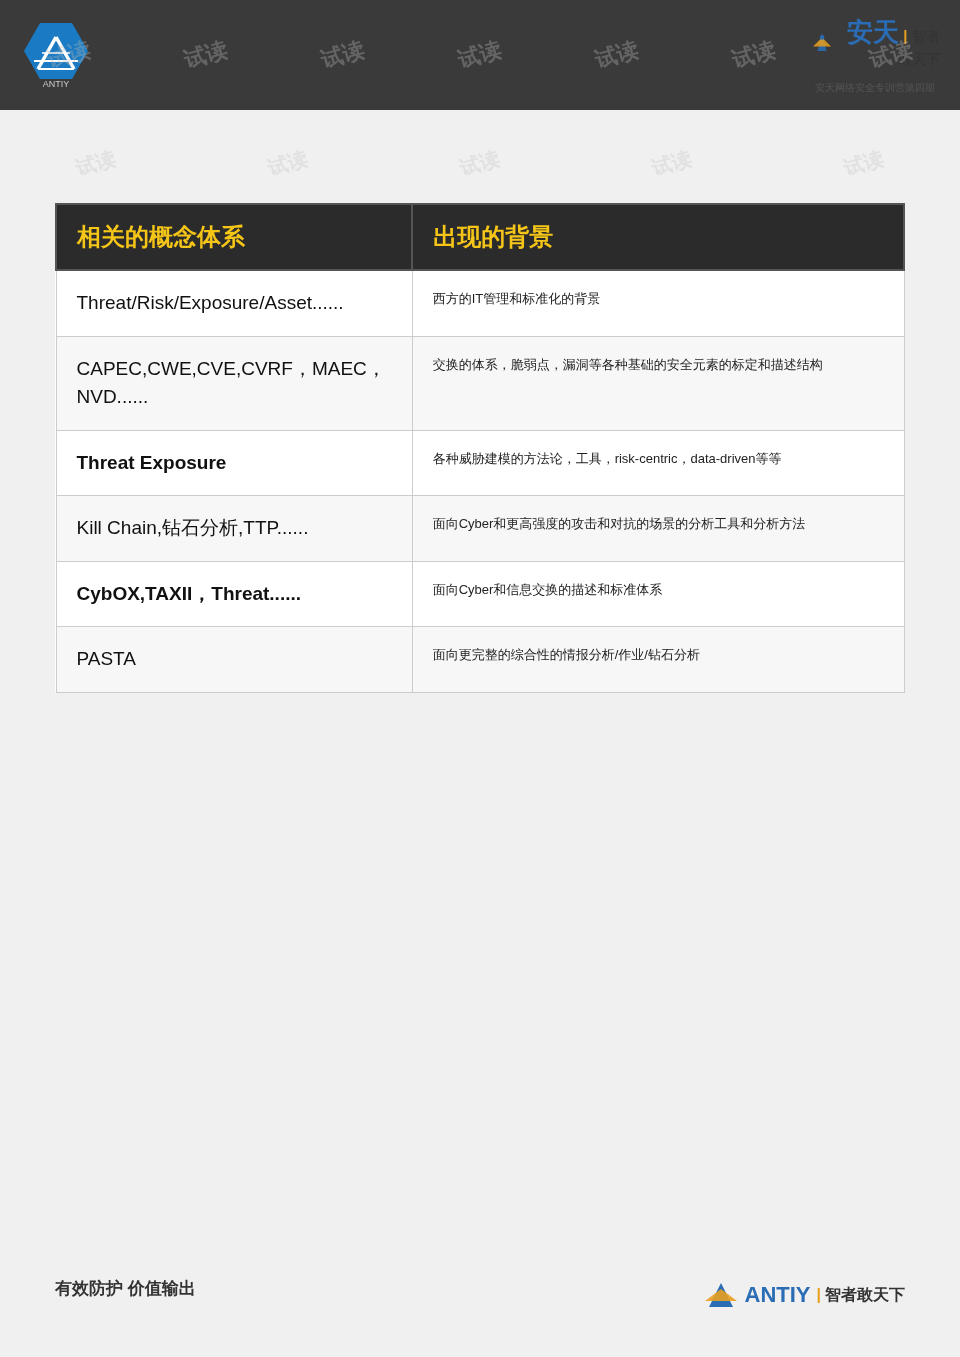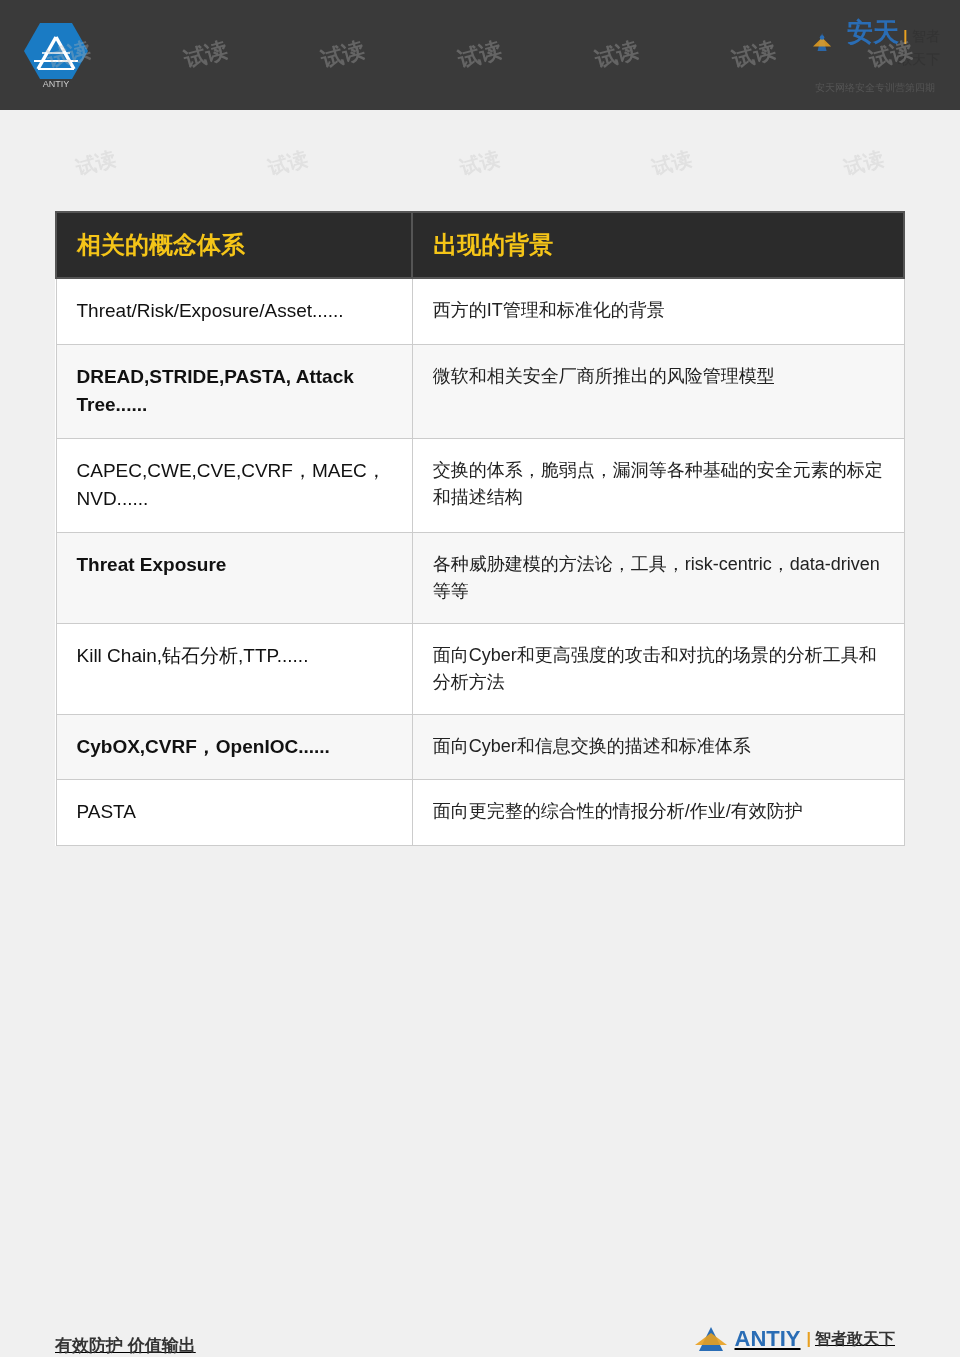--- a/index.html
+++ b/index.html
@@ -82,21 +82,21 @@
       font-weight: bold;
       transform: rotate(-15deg);
       user-select: none;
     }
 
     
     .main-content {
       position: relative;
       z-index: 2;
       padding: 59px 55px;
-      margin-top: 12px;
+      margin-top: 4px;
     }
 
     
     .concept-table {
       width: 100%;
       border-collapse: collapse;
       margin-top: 30px;
       background: white;
     }
 
@@ -105,21 +105,21 @@
       color: #f5c518;
       font-size: 24px;
       font-weight: bold;
       padding: 16px 20px;
       text-align: left;
       border: 2px solid #555;
     }
 
     .concept-table td {
       padding: 18px 20px;
-      font-size: 18px;
+      font-size: 13px;
       border: 1.5px solid #ccc;
       vertical-align: top;
       color: #222;
       line-height: 1.5;
     }
 
     .concept-table tr:nth-child(even) td {
       background: #f7f7f7;
     }
 
@@ -136,29 +136,28 @@
     .concept-table td:last-child {
       width: 58%;
       color: #222;
     }
 
     
     .footer {
       position: absolute;
       bottom: 0;
       left: 0;
-      right: 10px;
+      right: 0;
       height: 80px;
       background: #f0f0f0;
       display: flex;
-      align-items: flex-end;
+      align-items: flex-start;
       justify-content: space-between;
       padding: 0 55px;
       z-index: 2;
-      text-decoration: underline;
     }
 
     .footer-left {
       font-size: 17px;
       color: #333;
       font-weight: bold;
     }
 
     .footer-right {
       display: flex;
@@ -312,43 +311,39 @@
       <tr>
         <th>相关的概念体系</th>
         <th>出现的背景</th>
       </tr>
     </thead>
     <tbody id="table-body">
     <tr>
           <td>Threat/Risk/Exposure/Asset......</td>
           <td>西方的IT管理和标准化的背景</td>
         </tr>
-        <tr class="highlight-row">
-          <td>DREAD,STRIDE,PASTA, Attack Tree......</td>
-          <td>微软和相关安全厂商所推出的风险管理模型</td>
-        </tr>
         <tr>
           <td>CAPEC,CWE,CVE,CVRF，MAEC，NVD......</td>
           <td>交换的体系，脆弱点，漏洞等各种基础的安全元素的标定和描述结构</td>
         </tr>
         <tr class="highlight-row">
           <td>Threat Exposure</td>
           <td>各种威胁建模的方法论，工具，risk-centric，data-driven等等</td>
         </tr>
         <tr>
           <td>Kill Chain,钻石分析,TTP......</td>
           <td>面向Cyber和更高强度的攻击和对抗的场景的分析工具和分析方法</td>
         </tr>
         <tr class="highlight-row">
-          <td>CybOX,CVRF，OpenIOC......</td>
+          <td>CybOX,TAXII，Threat......</td>
           <td>面向Cyber和信息交换的描述和标准体系</td>
         </tr>
         <tr>
           <td>PASTA</td>
-          <td>面向更完整的综合性的情报分析/作业/有效防护</td>
+          <td>面向更完整的综合性的情报分析/作业/钻石分析</td>
         </tr>
       </tbody>
   </table>
 </div>
 
 <div class="footer">
   <div class="footer-left">有效防护 价值输出</div>
   <div class="footer-right">
     <svg width="36" height="36" viewBox="0 0 36 36" style="margin-right:6px;">
       <polygon points="6,30 18,6 30,30" fill="#2a6db5"></polygon>

